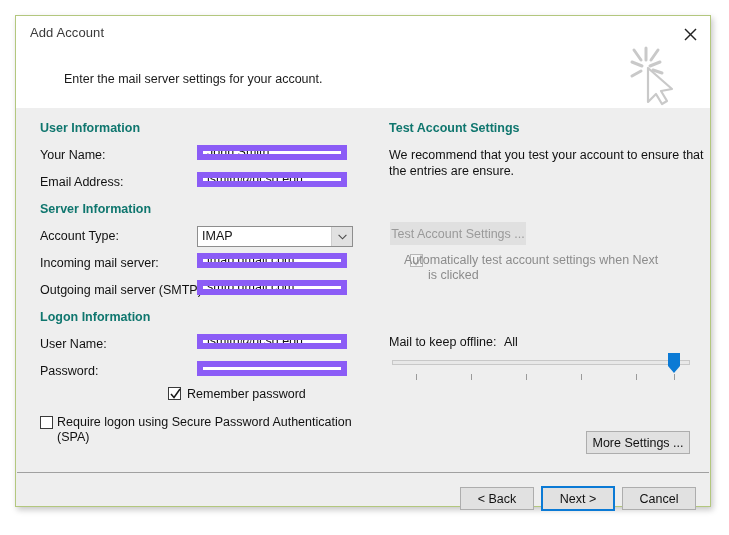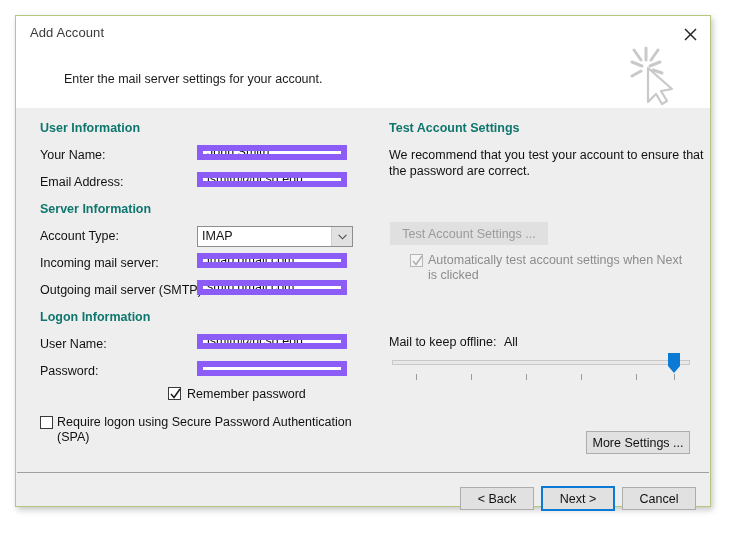--- a/index.html
+++ b/index.html
@@ -268,30 +268,30 @@
     </div>
     <div class="lbl" style="left:171px; top:279px;">Remember password</div>
 
     <div class="cb" style="left:24px; top:308px;"></div>
     <div class="lbl" style="left:41px; top:307px;">Require logon using Secure Password Authentication</div>
     <div class="lbl" style="left:41px; top:322px;">(SPA)</div>
 
     <div class="sec-head" style="left:373px; top:13px;">Test Account Settings</div>
 
     <div class="lbl" style="left:373px; top:40px;">We recommend that you test your account to ensure that</div>
-    <div class="lbl" style="left:373px; top:56px;">the password are correct.</div>
-
-    <button class="btn disabled" style="left:374px; top:114px; width:158px; height:23px;">Test Account Settings ...</button>
+    <div class="lbl" style="left:373px; top:56px;">the entries are ensure.</div>
+
+    <button class="btn disabled" style="left:374px; top:114px; width:136px; height:23px;">Test Account Settings ...</button>
 
     <div class="cb dis" style="left:394px; top:146px;">
       <svg width="13" height="13" viewBox="0 0 13 13">
         <polyline points="2,7 5,10.5 11,2" fill="none" stroke="#b0b0b0" stroke-width="1.5"></polyline>
       </svg>
     </div>
-    <div class="lbl dim" style="left:412px; top:145px;text-align:center;">Automatically test account settings when Next</div>
+    <div class="lbl dim" style="left:388px; top:145px;text-align:center;">Automatically test account settings when Next</div>
     <div class="lbl dim" style="left:412px; top:160px;">is clicked</div>
 
     <div class="lbl" style="left:373px; top:227px;">Mail to keep offline:</div>
     <div class="lbl" style="left:488px; top:227px;">All</div>
 
     <div id="slider-track" style="left:376px; top:252px; width:298px;"></div>
     <div id="slider-thumb" style="left:652px; top:245px;">
       <svg width="12" height="21" viewBox="0 0 12 21" aria-hidden="true">
         <path d="M0 0 H12 V13 L6 20 L0 13 Z" fill="#0b7ad5"></path>
       </svg>

